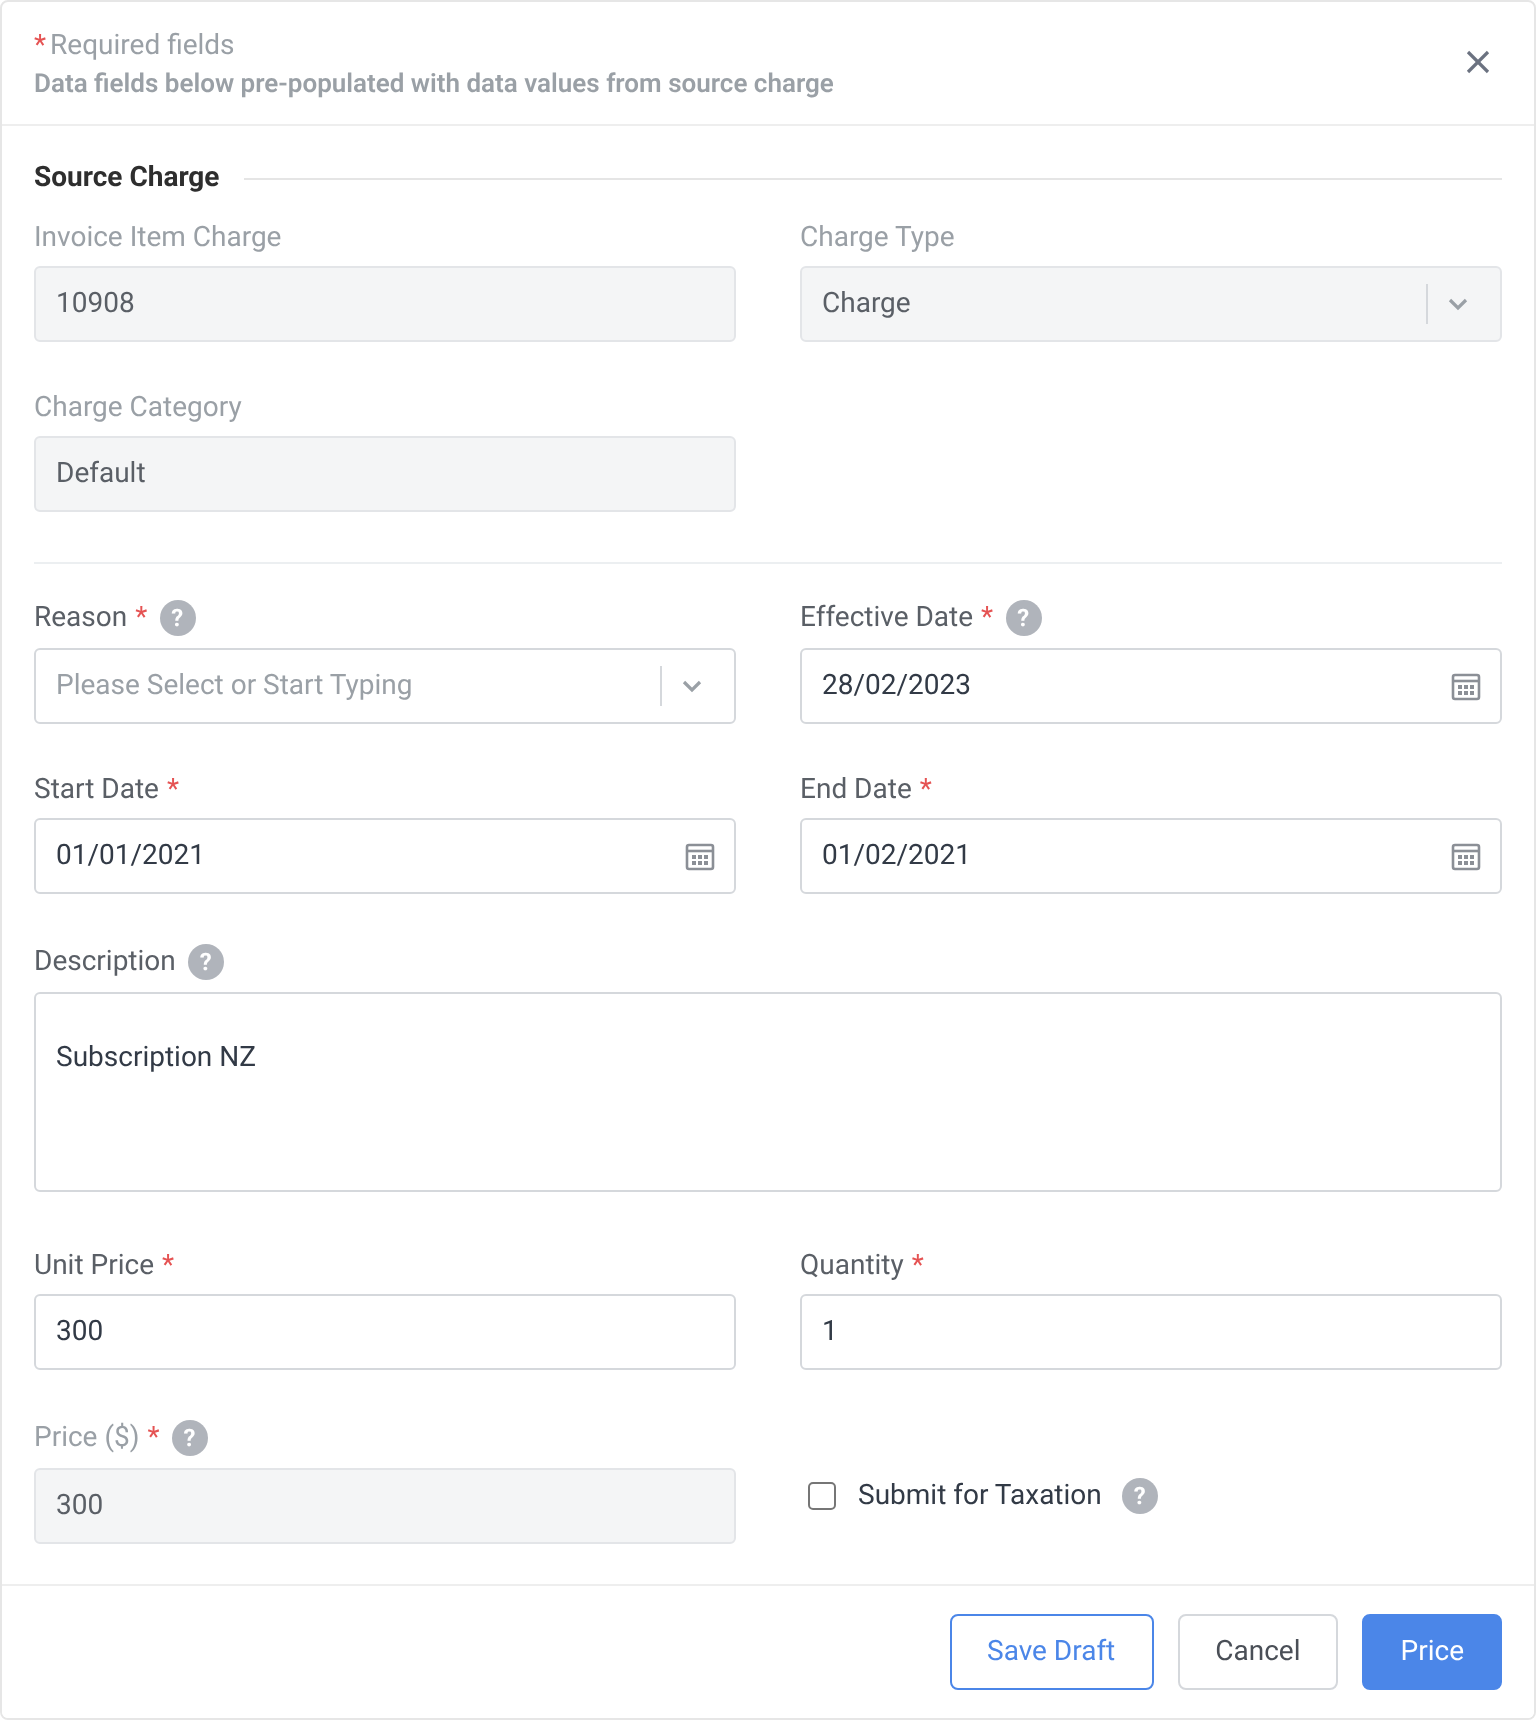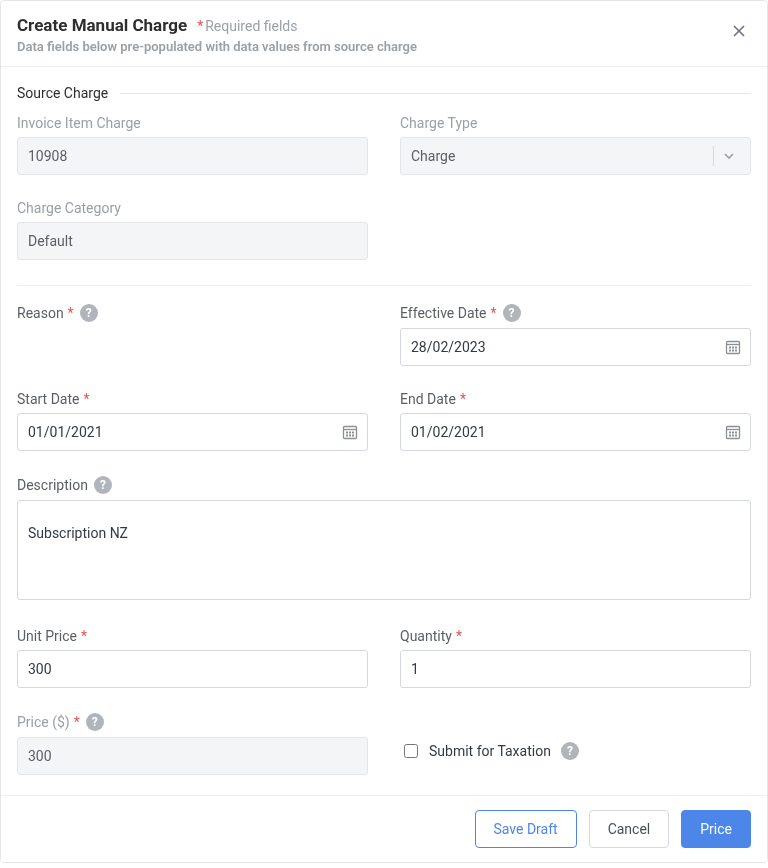--- a/index.html
+++ b/index.html
@@ -60,21 +60,21 @@
     padding: 18px 16px 16px 16px;
   }
   .section-header {
     display: flex;
     align-items: center;
     margin-bottom: 14px;
     gap: 12px;
   }
   .section-title {
     font-size: 14px;
-    font-weight: 400;
+    font-weight: 700;
     color: #2e2e2e;
     white-space: nowrap;
   }
   .section-line {
     flex: 1;
     height: 1px;
     background: #e5e5e5;
   }
   .row {
     display: flex;
@@ -221,21 +221,20 @@
     color: #fff;
   }
 </style>
 </head>
 <body>
 
 <div class="modal">
 
   <div class="modal-header">
     <div class="title-row">
-      <span class="modal-title">Create Manual Charge</span>
       <span>
         <span class="required-asterisk">*</span><span class="required-fields-label">Required fields</span>
       </span>
     </div>
     <div class="modal-subtitle">Data fields below pre-populated with data values from source charge</div>
     <div class="close-btn">
       <svg viewBox="0 0 16 16" fill="none" stroke="currentColor" stroke-width="1.6">
         <line x1="3" y1="3" x2="13" y2="13"></line>
           <line x1="13" y1="3" x2="3" y2="13"></line>
       </svg>
@@ -279,20 +278,31 @@
     </div>
 
     <div class="divider"></div>
 
     <div class="row">
       <div class="col">
         <div class="field-label">
           <span>Reason</span>
             <span class="req">*</span>
           <span class="help-icon">?</span>
+        </div>
+        <div class="select-wrap">
+          <div class="select-control">
+            <span class="select-value select-placeholder">Please Select or Start Typing</span>
+            <span class="select-divider"></span>
+            <span class="select-caret">
+              <svg viewBox="0 0 12 12" width="12" height="12" fill="none" stroke="currentColor" stroke-width="1.6">
+                  <polyline points="2,4 6,8 10,4"></polyline>
+                </svg>
+            </span>
+          </div>
         </div>
       </div>
       <div class="col">
         <div class="field-label">
           <span>Effective Date</span>
             <span class="req">*</span>
           <span class="help-icon">?</span>
         </div>
         <div class="date-wrap">
           <input class="control" value="28/02/2023" style="">

